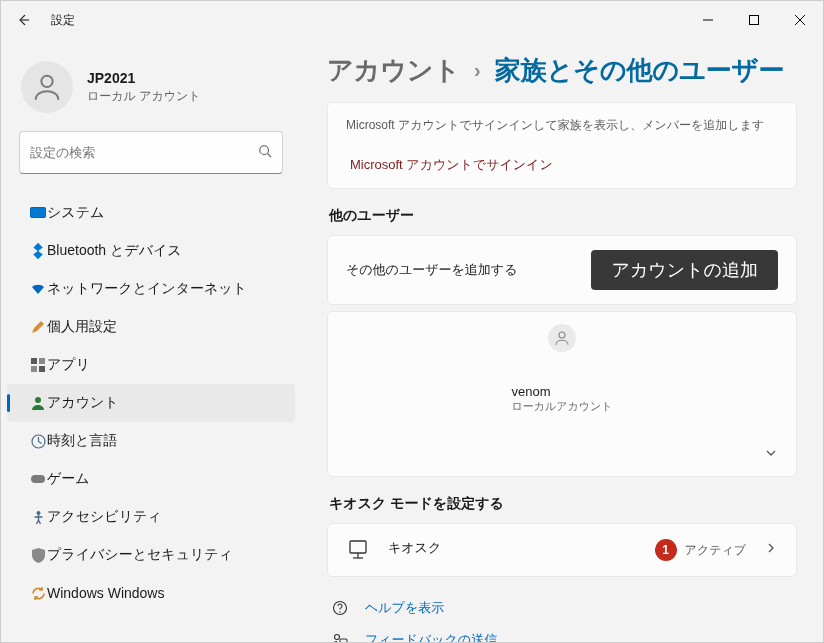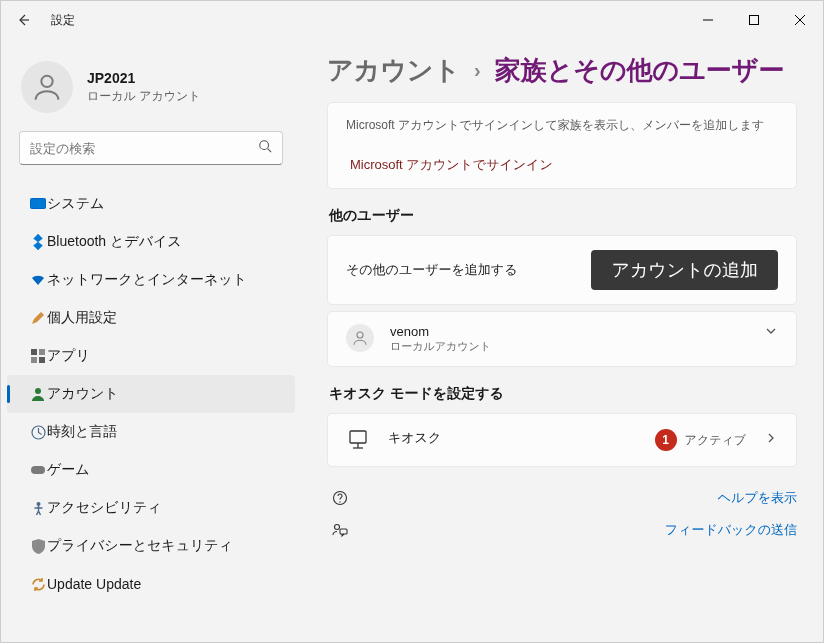--- a/index.html
+++ b/index.html
@@ -13,63 +13,63 @@
 .win-btn { width: 46px; height: 32px; display: flex; align-items: center; justify-content: center; cursor: pointer; }
 
 .app { display: flex; height: calc(100% - 38px); }
 .sidebar { width: 300px; padding: 14px 0 12px 0; display: flex; flex-direction: column; }
 .user-block { display: flex; align-items: center; gap: 14px; padding: 8px 20px 18px 20px; }
 .avatar { width: 52px; height: 52px; border-radius: 50%; background: #e5e5e5; display: flex; align-items: center; justify-content: center; }
 .user-text .name { font-size: 14px; font-weight: 600; }
 .user-text .role { font-size: 12px; color: #616161; margin-top: 2px; }
 
 .search-wrap { padding: 0 18px 14px 18px; }
-.search { display: flex; align-items: center; background: #fdfdfd; border: 1px solid #d0d0d0; border-bottom: 1.5px solid #888; border-radius: 4px; height: 34px; padding: 0 10px; }
+.search { display: flex; align-items: center; background: #fdfdfd; border: 1px solid #d0d0d0; border-bottom: 1.5px solid #888; border-radius: 4px; height: 43px; padding: 0 10px; }
 .search input { flex: 1; border: none; background: transparent; font-size: 13px; outline: none; }
 .search .sicon { color: #555; }
 
 .nav { flex: 1; overflow-y: auto; padding-top: 6px; }
 .nav-item { display: flex; align-items: center; gap: 0; height: 38px; padding: 0 10px 0 22px; font-size: 14px; color: #1a1a1a; border-radius: 4px; cursor: pointer; margin: 0 6px; }
 .nav-item.active { background: #e9e9e9; position: relative; }
 .nav-item.active::before { content: ""; position: absolute; left: 0; top: 10px; bottom: 10px; width: 3px; background: #0067c0; border-radius: 2px; }
 .nav-icon { width: 18px; height: 18px; display: flex; align-items: center; justify-content: center; }
 
 .content { flex: 1; padding: 14px 26px 20px 26px; overflow-y: auto; }
 .crumb { display: flex; align-items: center; gap: 14px; font-size: 26px; font-weight: 600; margin-bottom: 14px; }
 .crumb .parent { color: #6a6a6a; font-weight: 600; }
 .crumb .sep { color: #8a8a8a; font-size: 20px; }
-.crumb .current { color: #701a75; }
+.crumb .current { color: #0369a1; }
 
 .card { background: #fcfcfc; border: 1px solid #e8e8e8; border-radius: 5px; padding: 14px 18px; margin-bottom: 14px; }
 .card-sub { font-size: 12px; color: #5a5a5a; margin-bottom: 22px; }
 .link { color: #7f1d1d; font-size: 13px; cursor: pointer; padding-left: 4px; }
 
 .section-title { font-size: 14px; font-weight: 600; margin: 18px 0 10px 2px; }
 
 .row-card { background: #fcfcfc; border: 1px solid #e8e8e8; border-radius: 5px; display: flex; align-items: center; padding: 14px 18px; margin-bottom: 6px; gap: 16px; }
 .row-card .rtxt { font-size: 13px; }
 .btn { background: #383838; color: #fff; border: none; border-radius: 4px; padding: 8px 20px; font-size: 18px; cursor: pointer; margin-left: auto; }
 
-.user-row { background: #fcfcfc; border: 1px solid #e8e8e8; border-radius: 5px; display: flex; align-items: flex-start; padding: 12px 18px; gap: 16px; cursor: pointer; }
+.user-row { background: #fcfcfc; border: 1px solid #e8e8e8; border-radius: 5px; display: flex; align-items: center; padding: 12px 18px; gap: 32px; cursor: pointer; flex-direction: column; }
 .user-av { width: 28px; height: 28px; border-radius: 50%; background: #eaeaea; display: flex; align-items: center; justify-content: center; }
 .user-row .ut .n { font-size: 13px; }
 .user-row .ut .r { font-size: 11px; color: #6a6a6a; }
 .chev { margin-left: auto; color: #5a5a5a; }
 
 .kiosk-card { background: #fcfcfc; border: 1px solid #e8e8e8; border-radius: 5px; display: flex; align-items: center; padding: 14px 18px; gap: 18px; cursor: pointer; }
 .kicon { width: 24px; height: 24px; color: #333; display: flex; align-items: center; justify-content: center; }
 .kt { flex: 1; }
 .kt .n { font-size: 13px; margin-bottom: 4px; }
 .kt .d { font-size: 11px; color: #6a6a6a; line-height: 1.4; }
 .kstatus { display: flex; align-items: center; gap: 8px; }
 .badge { width: 22px; height: 22px; border-radius: 50%; background: #c42b1c; color: #fff; font-size: 12px; font-weight: 600; display: flex; align-items: center; justify-content: center; }
 .klabel { font-size: 12px; color: #555; }
 
 .help-links { margin-top: 22px; display: flex; flex-direction: column; gap: 14px; }
-.hlink { display: flex; align-items: center; gap: 16px; font-size: 13px; color: #0067c0; cursor: pointer; padding-left: 4px; justify-content: space-between; }
+.hlink { display: flex; align-items: center; gap: 16px; font-size: 13px; color: #0067c0; cursor: pointer; padding-left: 4px; }
 .hicon { width: 18px; color: #333; display: flex; align-items: center; justify-content: center; }
 </style>
 </head>
 <body>
 
 <div class="titlebar">
   <div class="titlebar-left">
     <div class="back-btn">
       <svg width="16" height="16" viewBox="0 0 16 16">
           <path d="M10 3 L5 8 L10 13" stroke="#333" stroke-width="1.2" fill="none"></path>
@@ -210,21 +210,21 @@
           </span>
           <span>プライバシーとセキュリティ</span>
         </div>
       <div class="nav-item">
           <span class="nav-icon">
             <svg width="15" height="15" viewBox="0 0 15 15">
               <path d="M2 7.5a5.5 5.5 0 019-4M13 7.5a5.5 5.5 0 01-9 4" stroke="#c9872a" stroke-width="1.5" fill="none"></path>
               <path d="M11 1v3h-3M4 14v-3h3" stroke="#c9872a" stroke-width="1.5" fill="none"></path>
             </svg>
           </span>
-          <span>Update Update</span>
+          <span>Windows Windows</span>
         </div>
     </div>
   </div>
 
   <div class="content">
     <div class="crumb">
       <span class="parent">アカウント</span>
       <span class="sep">›</span>
       <span class="current">家族とその他のユーザー</span>
     </div>

